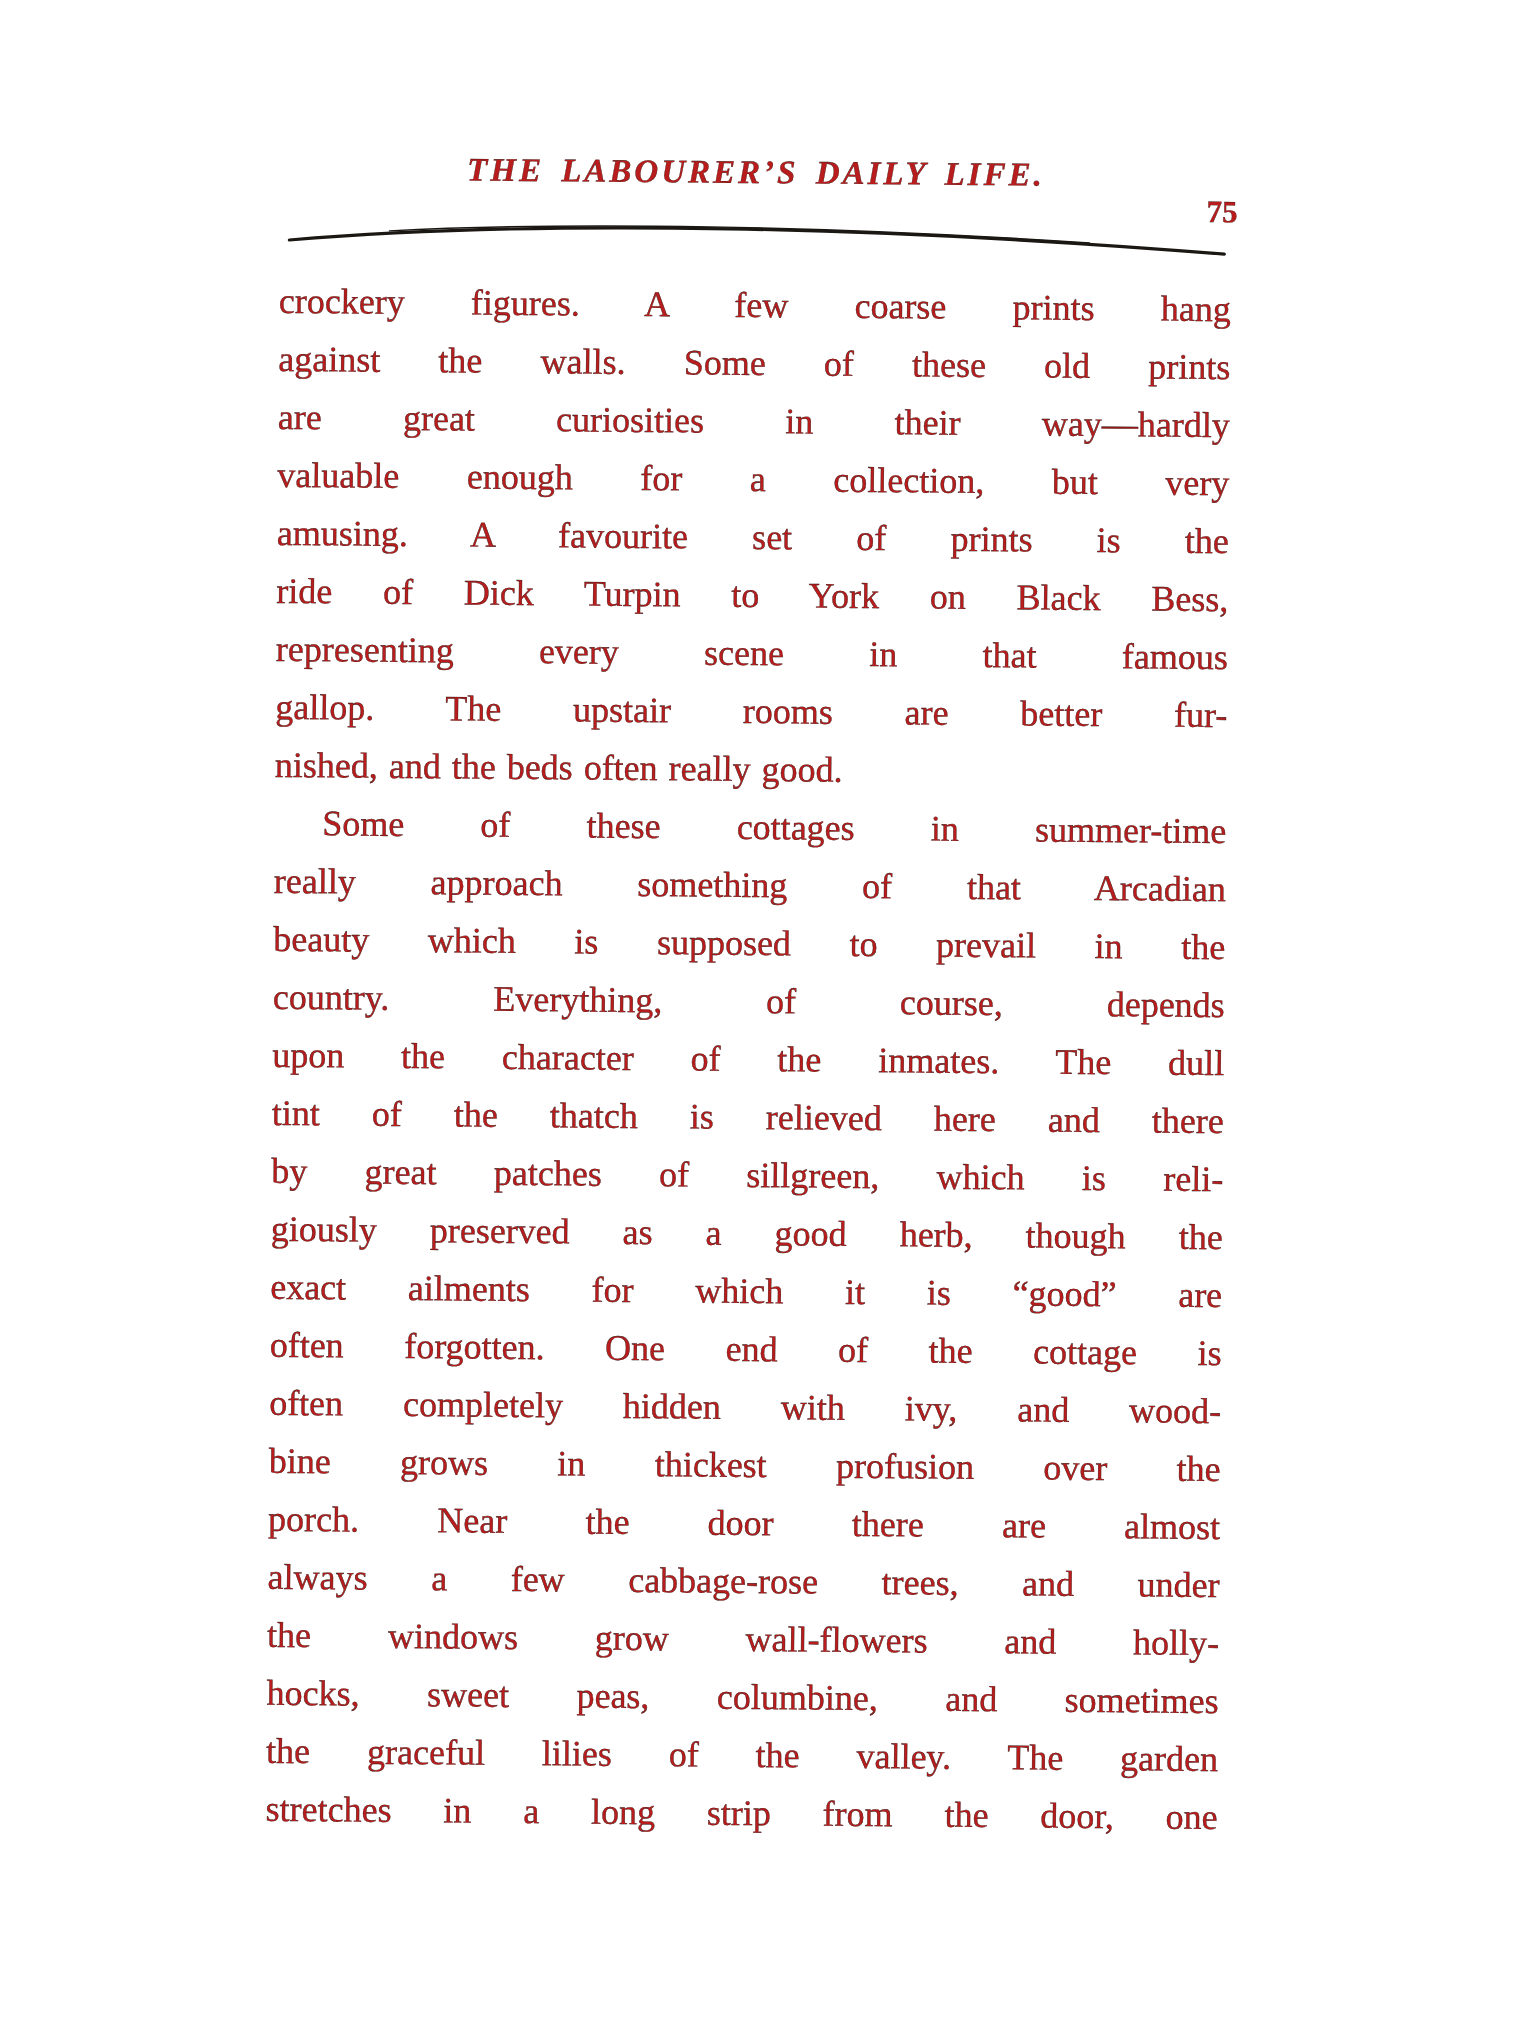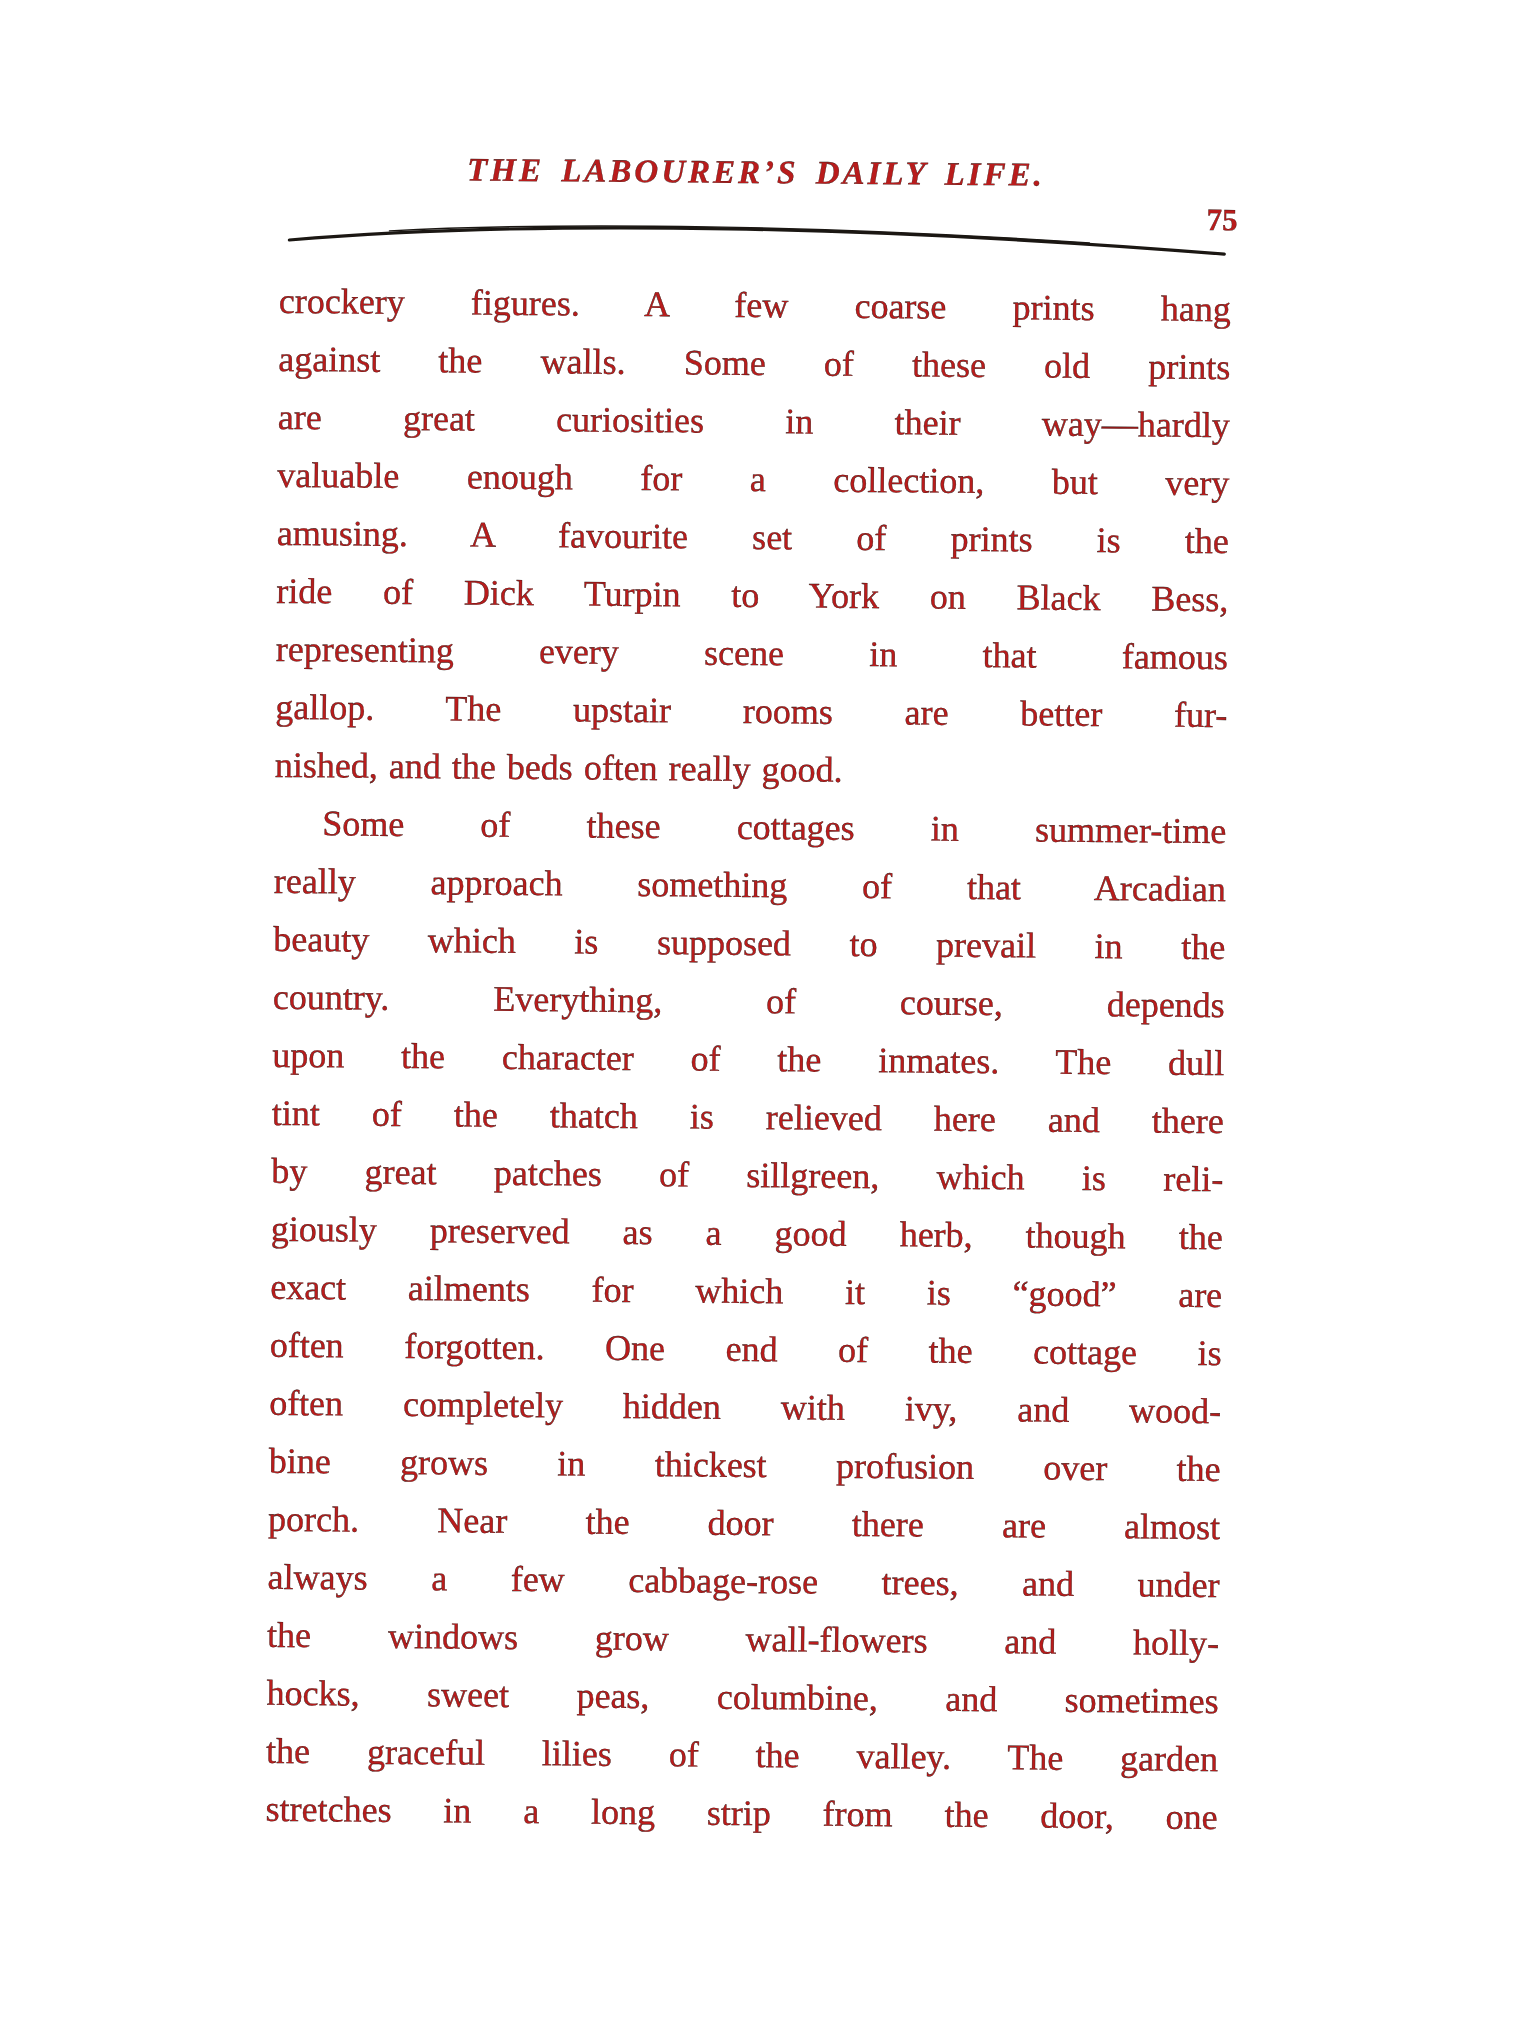--- a/index.html
+++ b/index.html
@@ -39,21 +39,20 @@
     white-space: nowrap;
   }
   .page-number {
     position: absolute;
     left: 1180px;
     top: 186px;
     width: 58px;
     text-align: right;
     font-size: 31px;
     font-weight: 600;
-    margin-top: 8px;
     -webkit-text-stroke: 0.3px #1b1713;
   }
   .rule {
     position: absolute;
     left: 270px;
     top: 212px;
   }
   .text-block {
     position: absolute;
     left: 280px;

